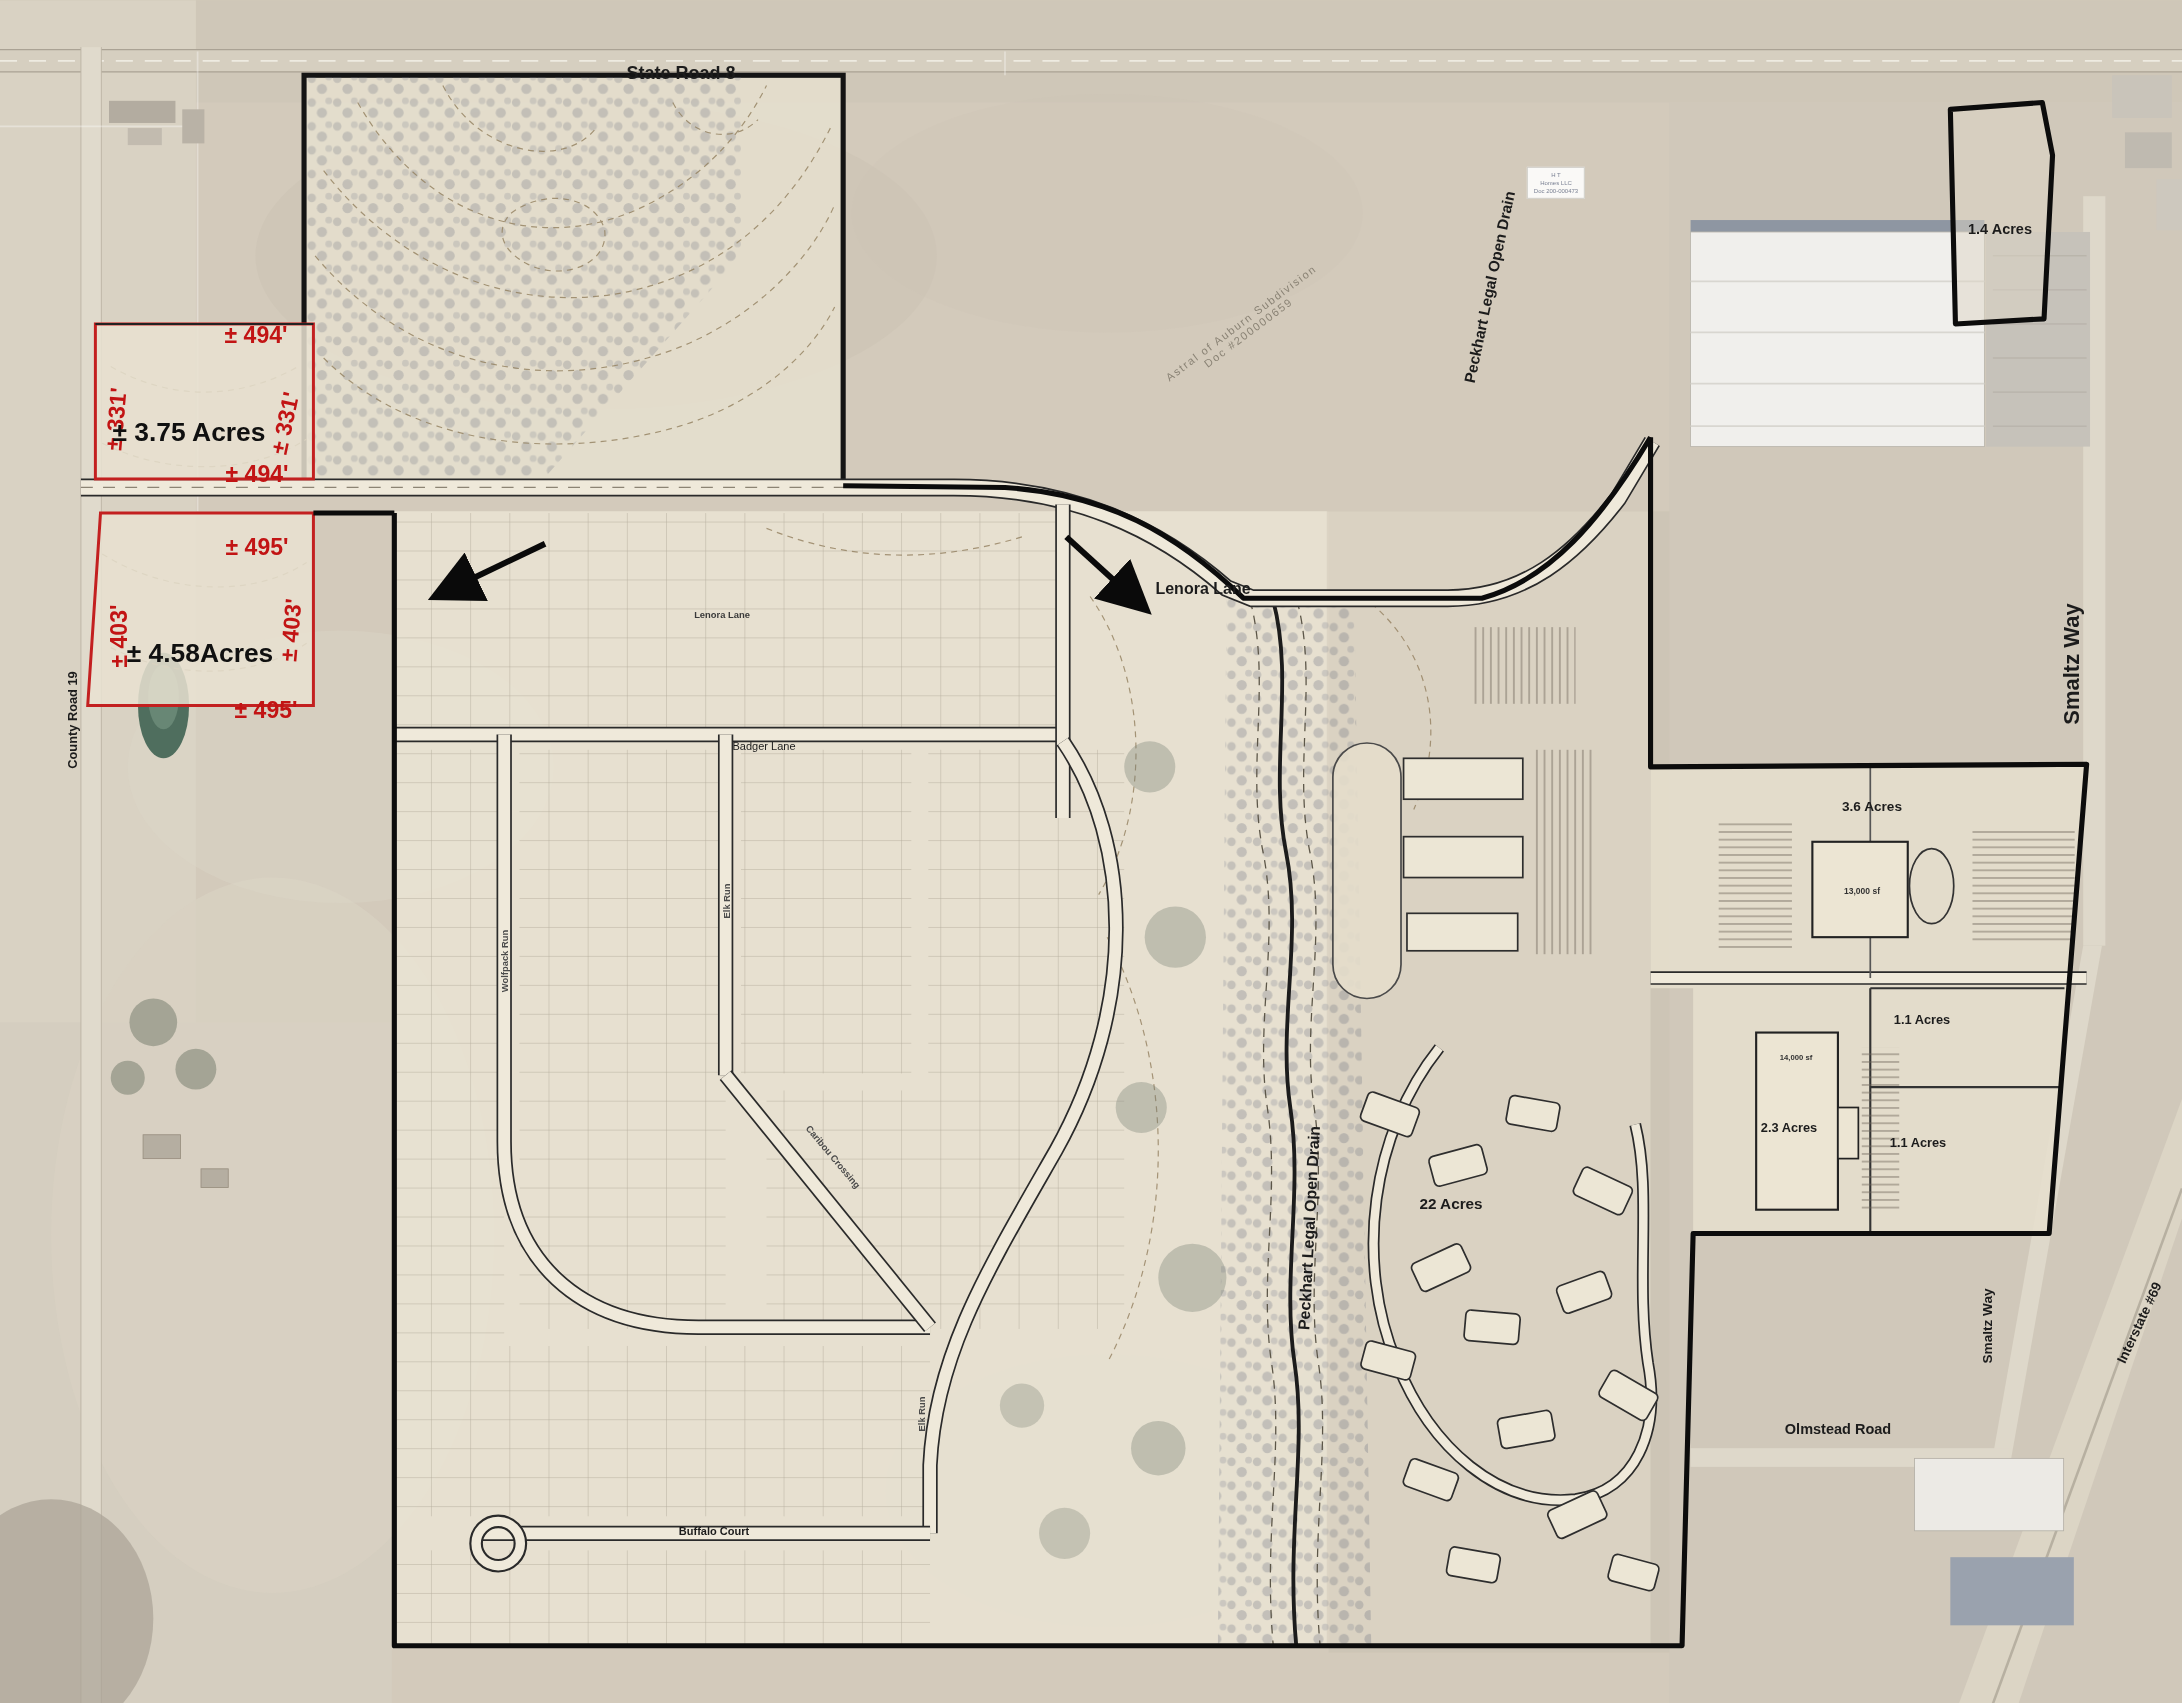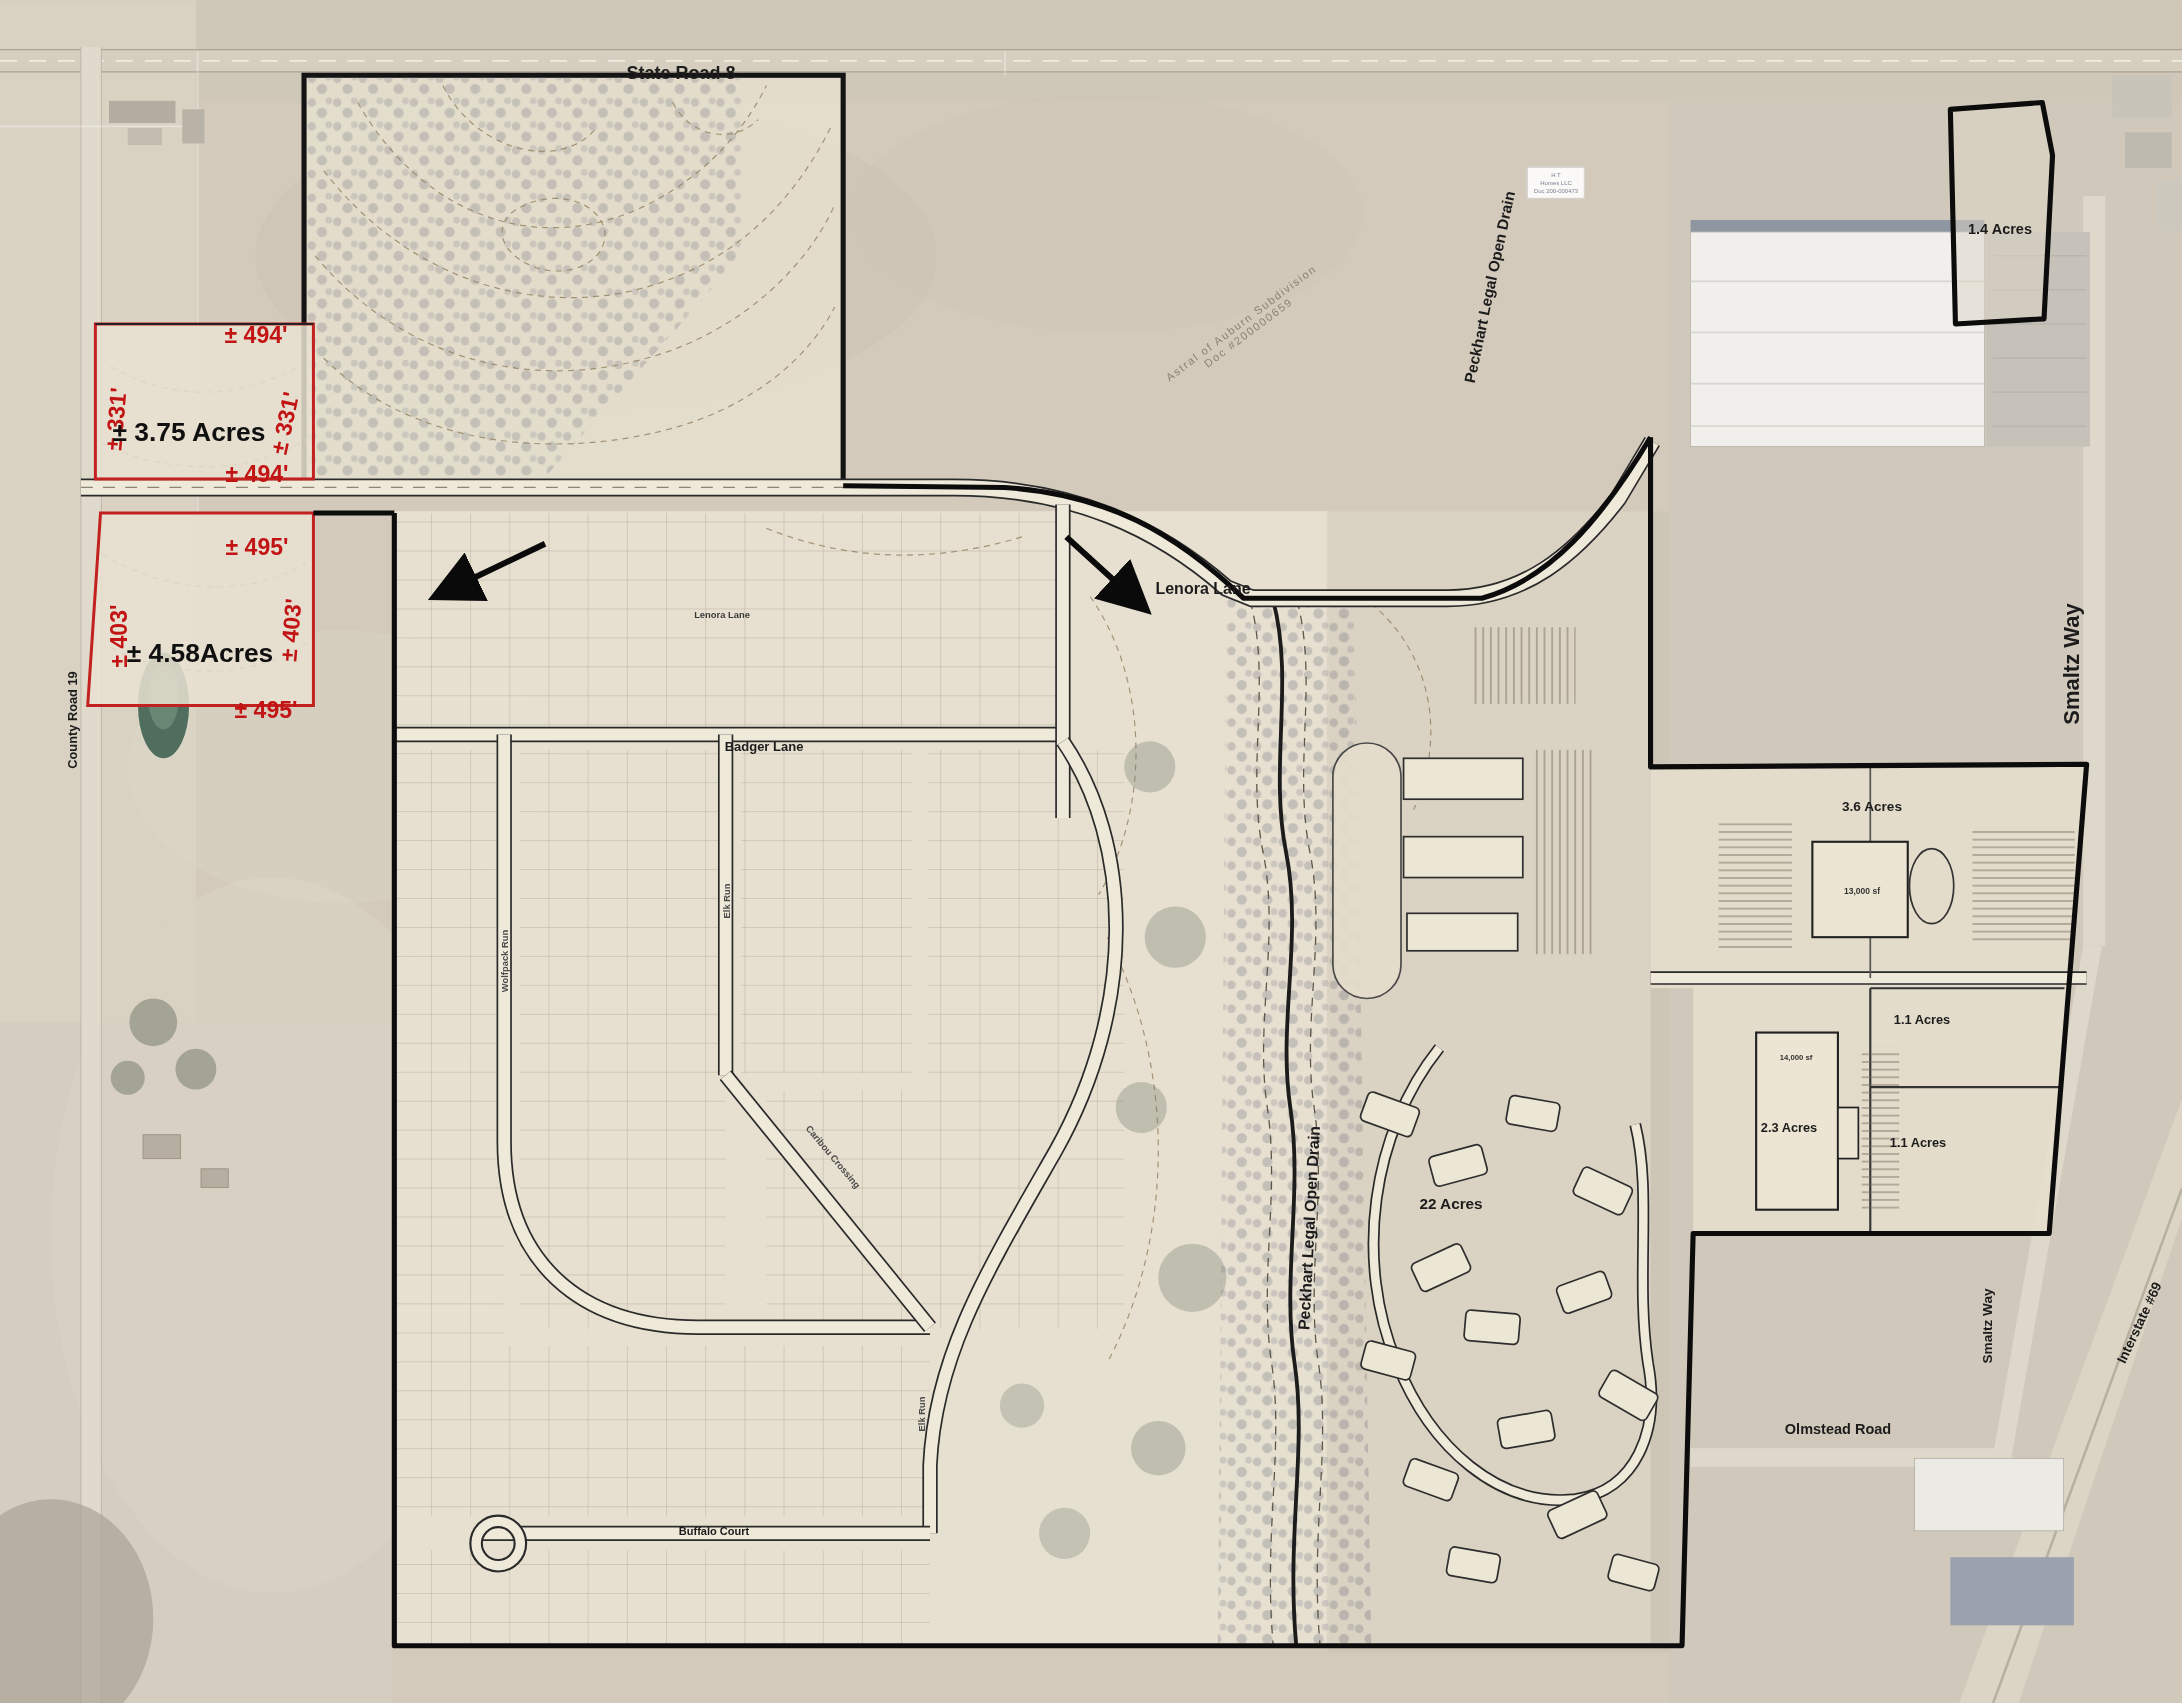--- a/index.html
+++ b/index.html
@@ -263,21 +263,21 @@
   <div>Astral of Auburn Subdivision</div>
   <div>Doc #200000659</div>
 </div>
 
 <div class="note-box" style="left:1556px;top:183px;">
   <div>H T</div>
   <div>Homes LLC</div>
   <div>Doc 200-000473</div>
 </div>
 
-<div class="lbl" style="left:764px;top:747px;font-size:13px;font-weight:700;">Badger Lane</div>
+<div class="lbl" style="left:764px;top:747px;font-size:11px;font-weight:400;">Badger Lane</div>
 <div class="lbl" style="left:505px;top:961px;font-size:9.4px;font-weight:700;color:#4a4a4a;transform:translate(-50%,-50%) rotate(-90deg);">Wolfpack Run</div>
 <div class="lbl" style="left:727px;top:901px;font-size:9.4px;font-weight:700;color:#4a4a4a;transform:translate(-50%,-50%) rotate(-90deg);">Elk Run</div>
 <div class="lbl" style="left:833px;top:1157px;font-size:9.4px;font-weight:700;color:#4a4a4a;transform:translate(-50%,-50%) rotate(50deg);">Caribou Crossing</div>
 <div class="lbl" style="left:922px;top:1414px;font-size:9.4px;font-weight:700;color:#4a4a4a;transform:translate(-50%,-50%) rotate(-90deg);">Elk Run</div>
 <div class="lbl" style="left:714px;top:1532px;font-size:11px;font-weight:700;">Buffalo Court</div>
 
 <div class="lbl" style="left:1310px;top:1228px;font-size:16px;font-weight:700;transform:translate(-50%,-50%) rotate(-87deg);">Peckhart Legal Open Drain</div>
 
 <div class="lbl" style="left:1451px;top:1204px;font-size:15.3px;font-weight:700;">22 Acres</div>
 <div class="lbl" style="left:1872px;top:807px;font-size:13.6px;font-weight:700;">3.6 Acres</div>

